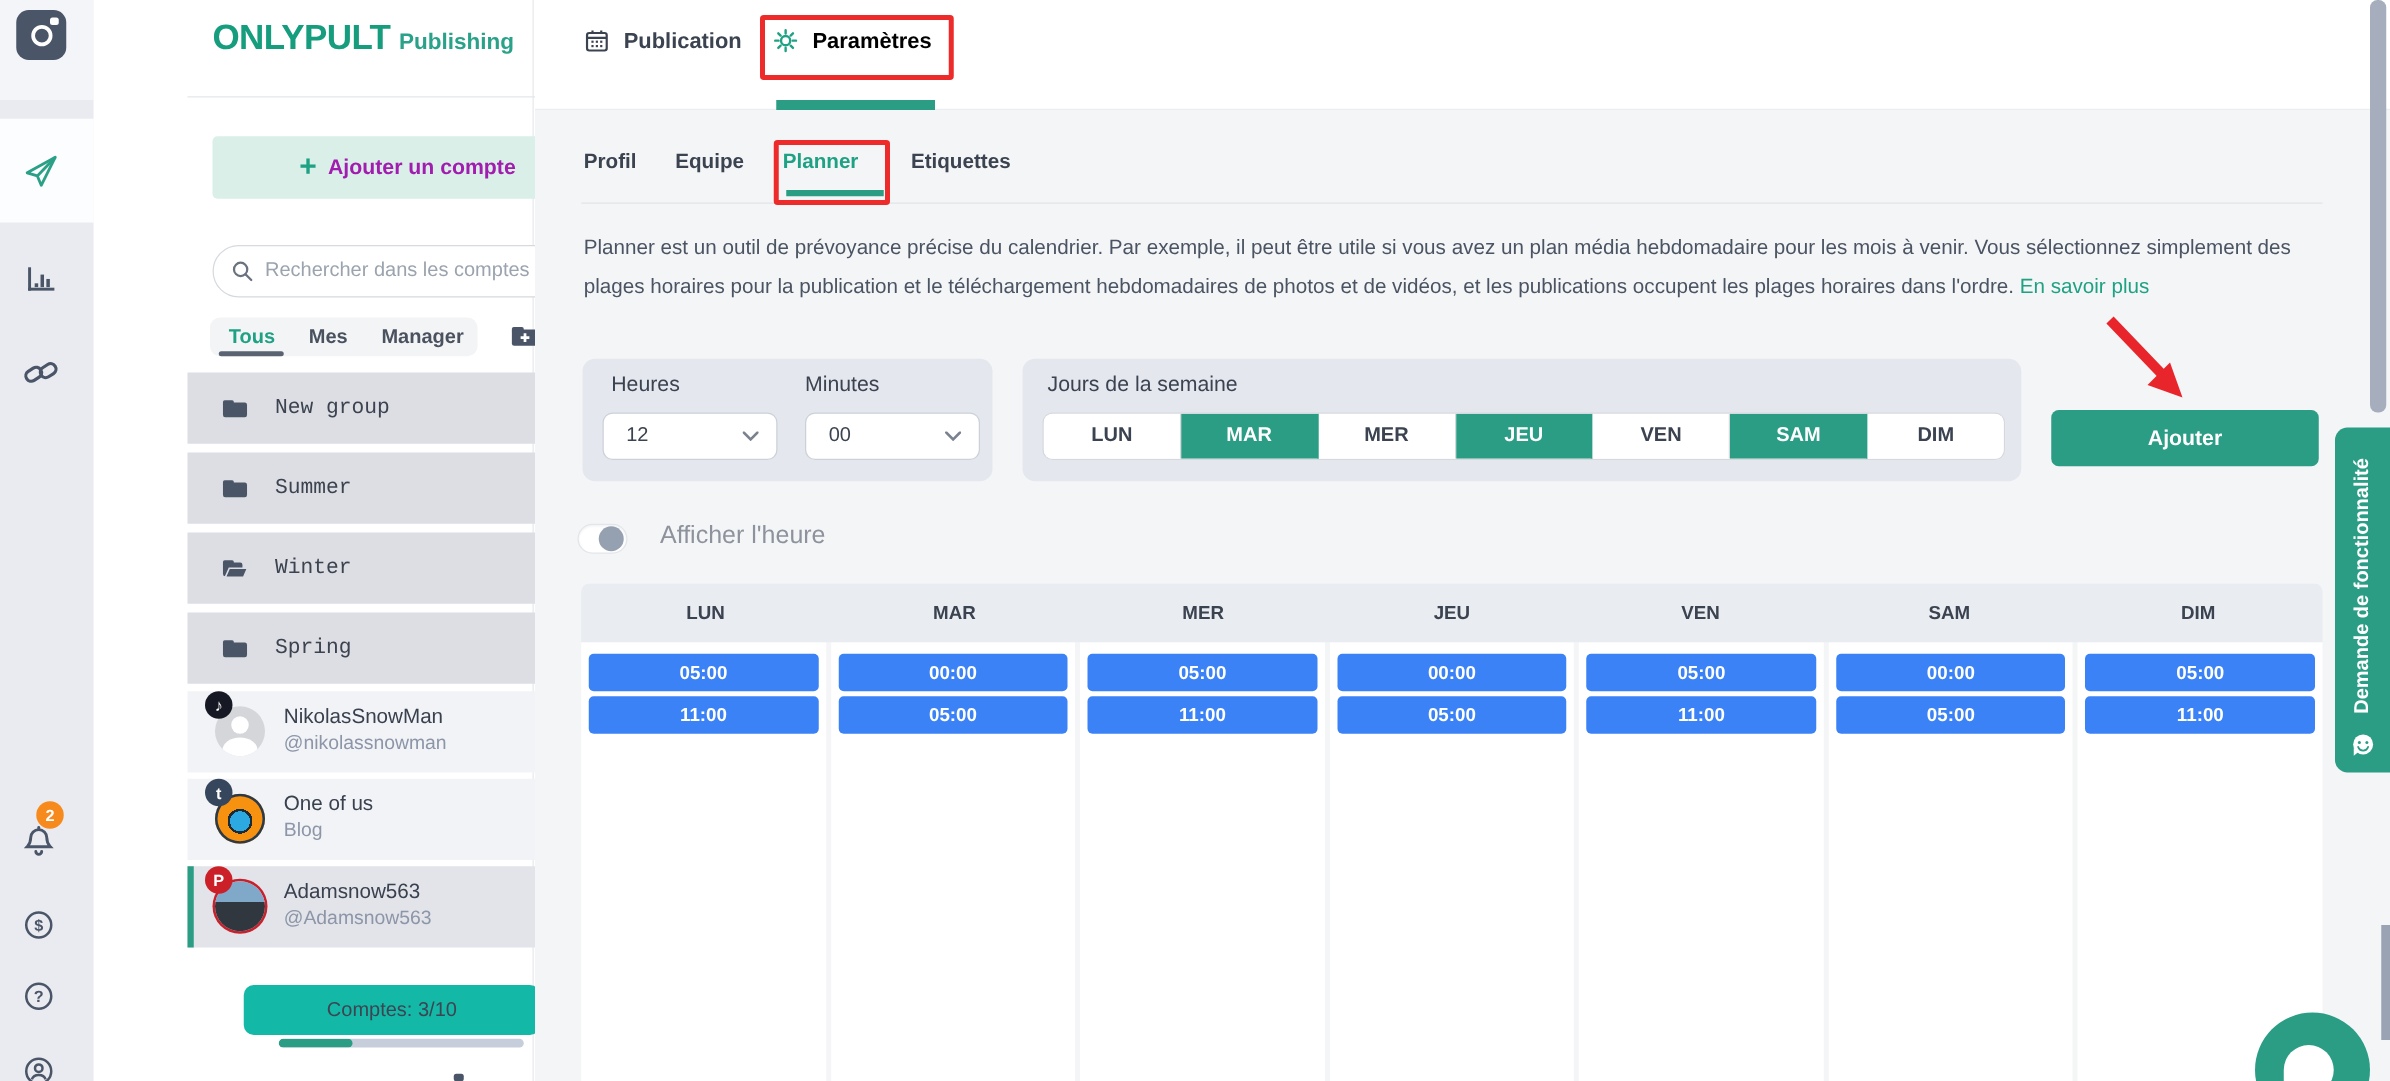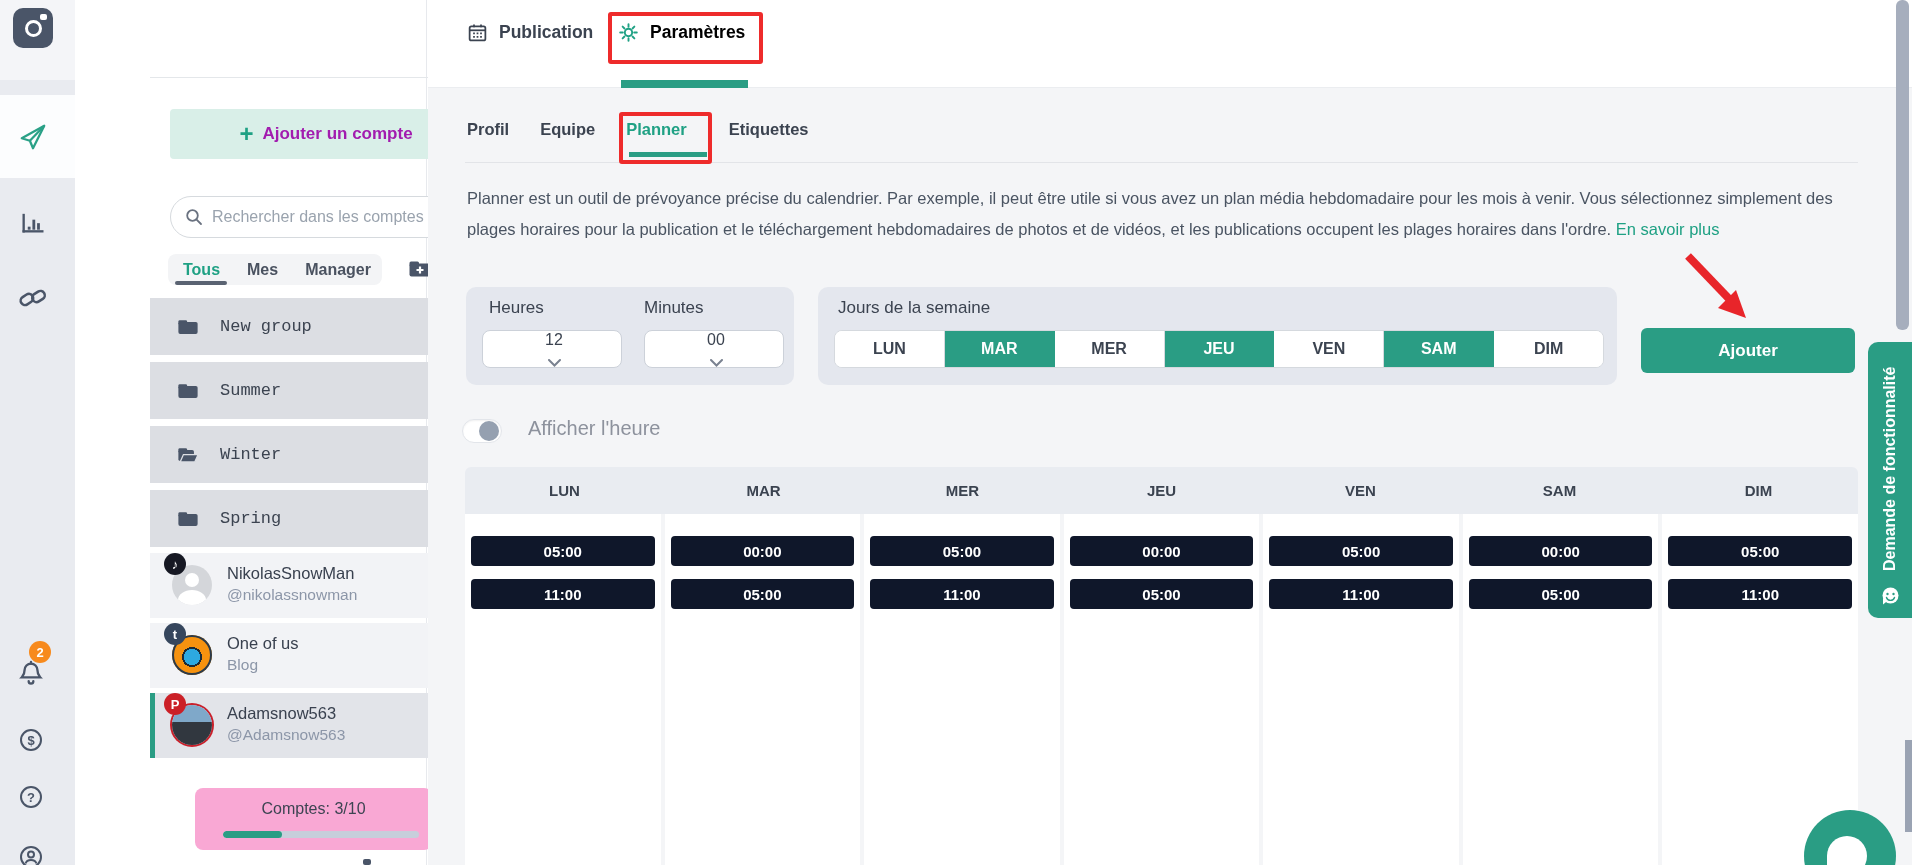--- a/index.html
+++ b/index.html
@@ -61,21 +61,21 @@
   .av-tiktok::before { content:""; position:absolute; left:13px; top:8px; width:14px; height:14px; background:#fff; border-radius:50%; }
   .av-tiktok::after { content:""; position:absolute; left:6px; top:25px; width:28px; height:20px; background:#fff; border-radius:50%; }
   .av-tumblr { background:radial-gradient(circle at 50% 55%, #2da9e1 0 8px, #1d2b36 8px 10px, #f6920f 10px);
                box-shadow:0 0 0 2px #2b3a4a inset; }
   .av-pinterest { background:linear-gradient(#7fa8c9 0 42%, #31373f 42%); box-shadow:0 0 0 2px #c9202b; }
   .net-badge { position:absolute; left:14px; top:0; width:22px; height:22px; border-radius:50%; color:#fff;
                font-size:13px; font-weight:bold; display:flex; align-items:center; justify-content:center; }
   .acct-name { position:absolute; left:77px; top:11px; font-size:16.5px; color:#39414f; }
   .acct-handle { position:absolute; left:77px; top:33px; font-size:15.5px; color:#8c96a8; }
 
-  #accounts-counter { position:absolute; left:120px; top:788px; width:237px; height:62px; background:#f9a8d4; border-radius:8px; }
+  #accounts-counter { position:absolute; left:120px; top:788px; width:237px; height:40px; background:#14b8a6; border-radius:8px; }
   #accounts-counter .txt { text-align:center; margin-top:12px; font-size:16px; color:#3d4452; }
   #progress-track { position:absolute; left:28px; top:43px; width:196px; height:7px; background:#c7cedb; border-radius:4px; overflow:hidden; }
   #progress-fill { height:100%; background:#2a9d84; border-radius:4px; }
   #sidebar-dash { position:absolute; left:288px; top:859px; width:8px; height:6px; background:#4a5568; border-radius:2px; }
 
   
   #main-band { position:absolute; left:428px; top:0; width:1484px; height:88px; background:#fff; border-bottom:1px solid #ebedf0; }
   #content-bg { position:absolute; left:428px; top:88px; width:1484px; height:777px; background:#f4f5f7; }
   .top-tab { position:absolute; top:22px; display:flex; align-items:center; gap:11px; cursor:pointer; }
   #tab-publication { left:467px; }
@@ -96,21 +96,21 @@
 
   #description { position:absolute; left:467px; top:183px; width:1378px; font-size:16.5px; line-height:31px; color:#4a5462; }
   #learn-more { color:#1fa184; cursor:pointer; }
 
   .panel { position:absolute; top:287px; height:98px; background:#e4e7ee; border-radius:10px; }
   #hours-panel { left:466px; width:328px; }
   #days-panel { left:818px; width:799px; }
   .panel-label { position:absolute; top:11px; font-size:17px; color:#3b4350; }
   #hours-label { left:23px; } #minutes-label { left:178px; } #days-label { left:20px; }
   .select { position:absolute; top:43px; width:140px; height:38px; background:#fff; border:1px solid #ccd1d9; border-radius:8px;
-            display:flex; align-items:center; padding:0 14px 0 18px; cursor:pointer;flex-direction:column; }
+            display:flex; align-items:center; padding:0 14px 0 18px; cursor:pointer; }
   #hours-select { left:16px; } #minutes-select { left:178px; }
   .select .val { flex:1; font-size:16px; color:#3b4350; }
   .select .chev { width:13px; height:8px; color:#7a8290; }
   #days-bar { position:absolute; left:16px; top:43px; width:770px; height:38px; display:flex; border:1px solid #d5d9de;
               border-radius:8px; overflow:hidden; background:#fff; }
   .day-btn { flex:1; display:flex; align-items:center; justify-content:center; font-size:16px; font-weight:bold;
              color:#3b4350; background:#fff; border-right:1px solid #d5d9de; cursor:pointer; }
   .day-btn:last-child { border-right:none; }
   .day-btn.sel { background:#2a9d84; color:#fff; border-right-color:#2a9d84; }
   #add-slot-btn { position:absolute; left:1641px; top:328px; width:214px; height:45px; background:#2a9d84; border-radius:6px;
@@ -120,21 +120,21 @@
                       border-radius:12px; cursor:pointer; box-shadow:inset 0 1px 2px rgba(0,0,0,0.06); }
   #show-time-toggle .knob { position:absolute; right:2px; top:1px; width:20px; height:20px; background:#95a0b0; border-radius:10px; }
   #show-time-label { position:absolute; left:528px; top:417px; font-size:20px; color:#8d929d; }
 
   
   #schedule { position:absolute; left:465px; top:467px; width:1393px; height:398px; }
   #table-header { display:flex; height:47px; background:#e9ecf1; border-radius:6px 6px 0 0; }
   .th { flex:1; display:flex; align-items:center; justify-content:center; font-size:15px; font-weight:bold; color:#3b4350; }
   #table-body { display:flex; gap:4px; height:351px; background:#f4f5f7; }
   .tcol { flex:1; background:#fff; padding-top:9px; }
-  .time-chip { height:30px; margin:13px 6px 4px 6px; background:#0f172a; border-radius:4px; color:#fff; font-size:15px;
+  .time-chip { height:30px; margin:0 6px 4px 6px; background:#3b82f6; border-radius:4px; color:#fff; font-size:15px;
                font-weight:bold; display:flex; align-items:center; justify-content:center; cursor:pointer; }
 
   
   #feature-tab { position:absolute; left:1868px; top:342px; width:44px; height:276px; background:#2a9d84;
                  border-radius:10px 0 0 10px; cursor:pointer; }
   #feature-tab .vtext { position:absolute; left:0; top:12px; width:44px; height:230px; writing-mode:vertical-rl;
                         transform:rotate(180deg); display:flex; align-items:center; justify-content:center;
                         color:#fff; font-size:16px; font-weight:bold; white-space:nowrap; }
   #feature-tab .ftico { position:absolute; left:11px; bottom:10px; width:22px; height:22px; }
   #chat-bubble { position:absolute; left:1804px; top:810px; width:92px; height:92px; background:#2a9d84; border-radius:50%; cursor:pointer; }
@@ -215,20 +215,24 @@
     <div class="rail-btn" id="person-icon">
       <svg viewBox="0 0 24 24" width="24" height="24" fill="none" stroke="currentColor" stroke-width="2">
         <circle cx="12" cy="12" r="10"></circle>
           <circle cx="12" cy="9.5" r="3"></circle>
         <path d="M6.5 18.5 a5.7 4.8 0 0 1 11 0"></path>
       </svg>
     </div>
   </aside>
 
   <div id="sidebar">
+    <div id="logo">
+      <span class="main">ONLYPULT</span>
+      <span class="suffix">Publishing</span>
+    </div>
     <div id="logo-divider"></div>
 
     <div id="add-account">
       <span class="plus">+</span>
       <span class="lbl">Ajouter un compte</span>
     </div>
 
     <div id="search-box">
       <svg viewBox="0 0 18 18" width="18" height="18" fill="none" stroke="#6a7280" stroke-width="1.8" stroke-linecap="round">
         <circle cx="7.5" cy="7.5" r="5.3"></circle>

